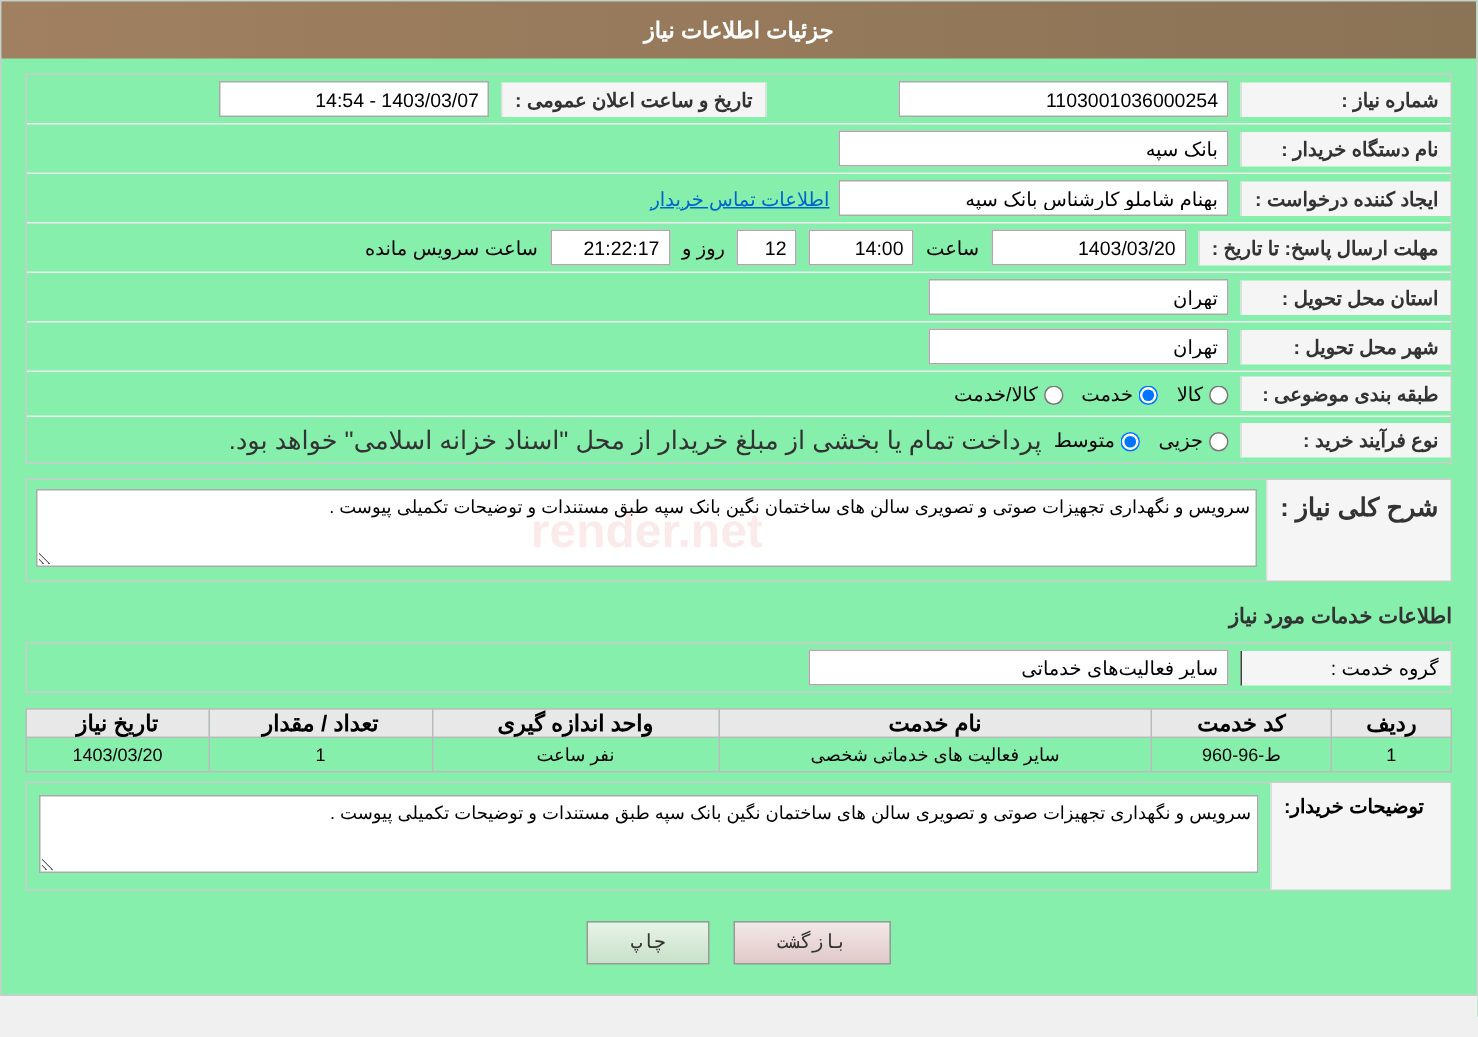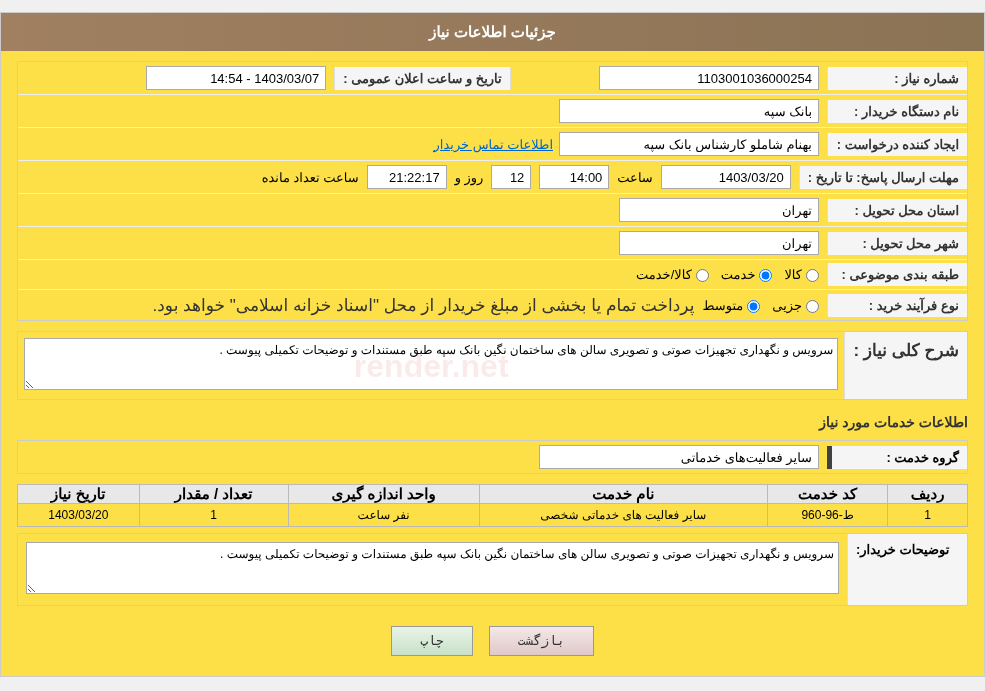--- a/index.html
+++ b/index.html
@@ -4,22 +4,22 @@
   <style>
     * { box-sizing: border-box; margin: 0; padding: 0; }
     body {
       font-family: Tahoma, Arial, sans-serif;
       font-size: 13px;
       background: #f0f0f0;
       direction: rtl;
     }
     .page-wrapper {
       max-width: 985px;
-      margin: 12px auto;
-      background: #fde047;
+      margin: 0 auto;
+      background: #86efac;
       border: 1px solid #ccc;
     }
     .header-bar {
       background: linear-gradient(to left, #8B7355, #a08060);
       color: #fff;
       text-align: center;
       padding: 10px 16px;
       font-size: 15px;
       font-weight: bold;
     }
@@ -180,22 +180,22 @@
     .grohe-row {
       display: flex;
       align-items: center;
       border: 1px solid #ccc;
       margin-bottom: 10px;
     }
     .grohe-label {
       background: #f5f5f5;
       padding: 4px 8px;
       min-width: 140px;
-      font-weight: bold;
-      border-left: 5px solid #404040;
+      font-weight: normal;
+      border-left: 1px solid #404040;
       white-space: nowrap;
       text-align: right;
     }
     .grohe-value {
       padding: 4px 8px;
       flex: 1;
     }
   </style>
 </head>
 <body>
@@ -239,21 +239,21 @@
       <div class="info-row">
         <div class="label-cell">مهلت ارسال پاسخ: تا تاریخ :</div>
         <div class="value-cell">
           <div class="date-time-row">
             <input class="input-box input-date" type="text" readonly="" value="1403/03/20" style="">
             <span>ساعت</span>
             <input class="input-box input-time" type="text" readonly="" value="14:00" style="">
             <input class="input-box" style="width: 40px;" type="text" readonly="" value="12">
             <span>روز و</span>
             <input class="input-box" style="width: 80px;" type="text" readonly="" value="21:22:17">
-            <span>ساعت تعداد مانده</span>
+            <span>ساعت سرویس مانده</span>
           </div>
         </div>
       </div>
 
       <div class="info-row">
         <div class="label-cell">استان محل تحویل :</div>
         <div class="value-cell">
           <input class="input-box" style="width: 200px;" type="text" readonly="" value="تهران">
         </div>
       </div>

